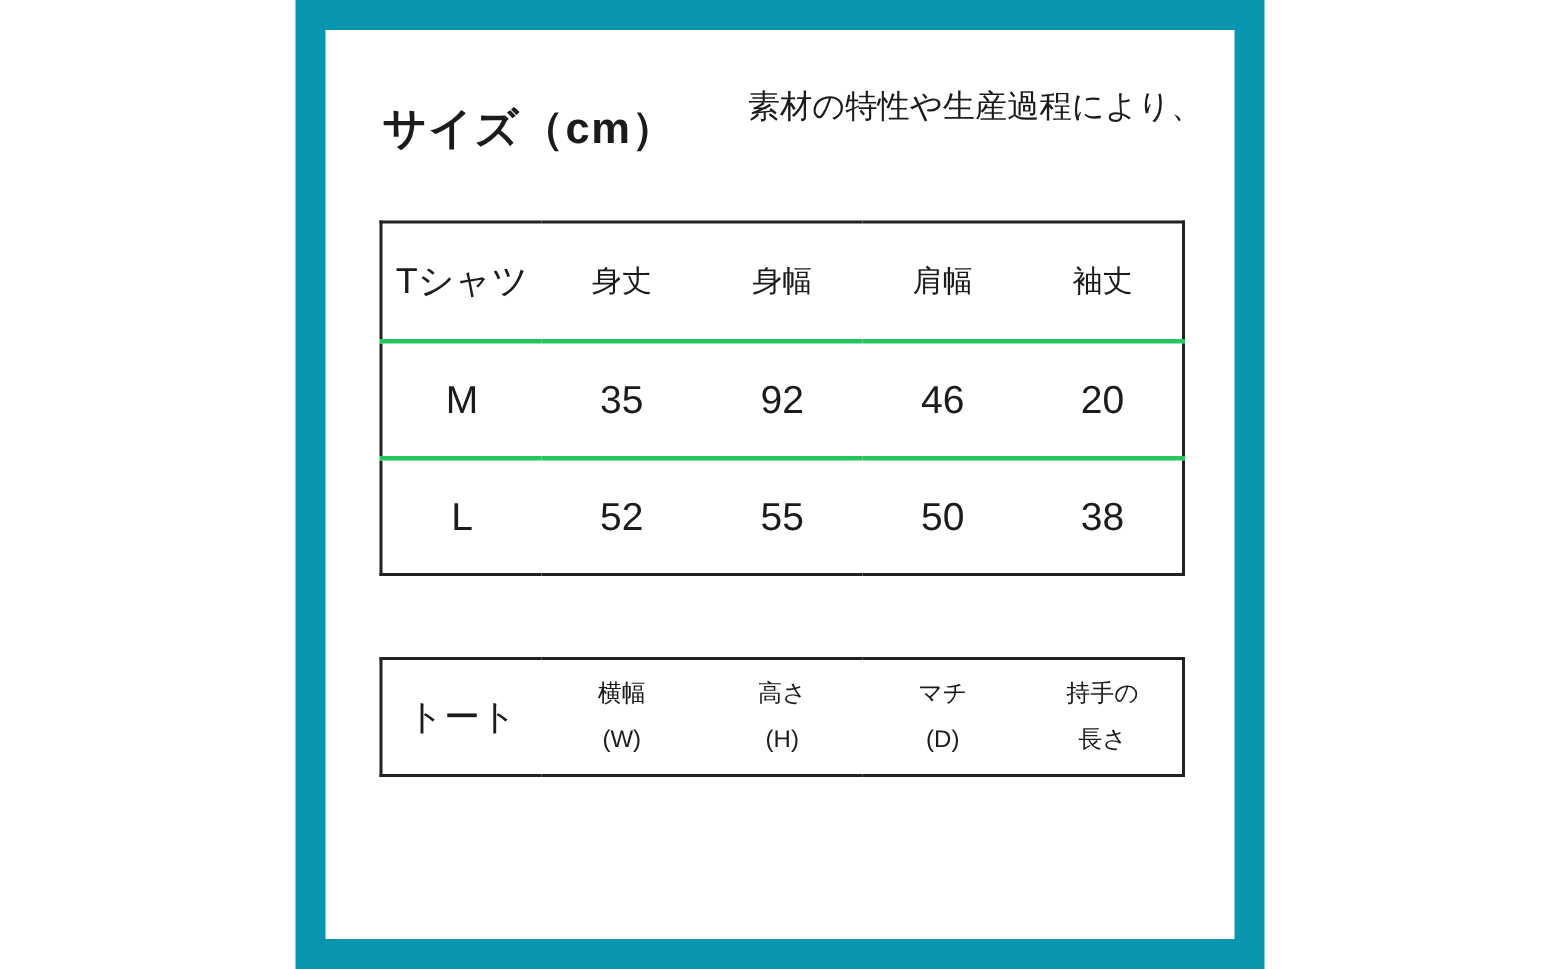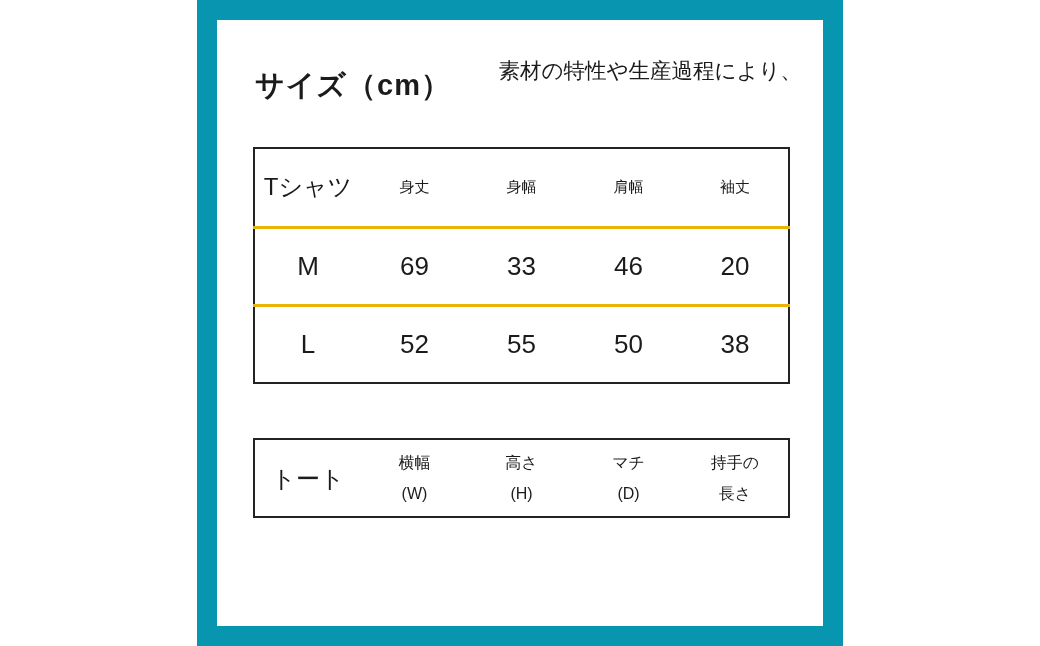--- a/index.html
+++ b/index.html
@@ -29,24 +29,24 @@
   }
   table.size-table {
     position: absolute; left: 36px; width: 537px;
     border-collapse: collapse; table-layout: fixed;
     border: 2px solid #222222;
   }
   table.size-table td {
     width: 20%; text-align: center; vertical-align: middle;
     font-size: 26px; font-weight: normal;
   }
-  table.size-table tr:not(:last-child) td { border-bottom: 3px solid #eab308; }
+  table.size-table tr:not(:last-child) td { border-bottom: 3px solid #22c55e; }
   .t-shirt { top: 127px; }
   .t-shirt td { height: 78px; }
-  .t-shirt tr.head td { font-size: 15px; height: 79px; }
+  .t-shirt tr.head td { font-size: 20px; height: 79px; }
   .tote { top: 418px; padding-left: 28px; }
   .tote td { height: 80px; }
   .tote tr.head td { font-size: 16px; line-height: 31px; height: 78px; }
   .tote tr.body-row td { height: 82px; }
   td.row-label { font-weight: bold; font-size: 24px !important; }
 </style>
 </head>
 <body>
 
 <div class="canvas">
@@ -62,22 +62,22 @@
       <tbody>
         <tr class="head">
           <td class="row-label">Tシャツ</td>
           <td>身丈</td>
           <td>身幅</td>
           <td>肩幅</td>
           <td>袖丈</td>
         </tr>
         <tr>
           <td>M</td>
-          <td>69</td>
-          <td>33</td>
+          <td>35</td>
+          <td>92</td>
           <td>46</td>
           <td>20</td>
         </tr>
         <tr>
           <td>L</td>
           <td>52</td>
           <td>55</td>
           <td>50</td>
           <td>38</td>
         </tr>

